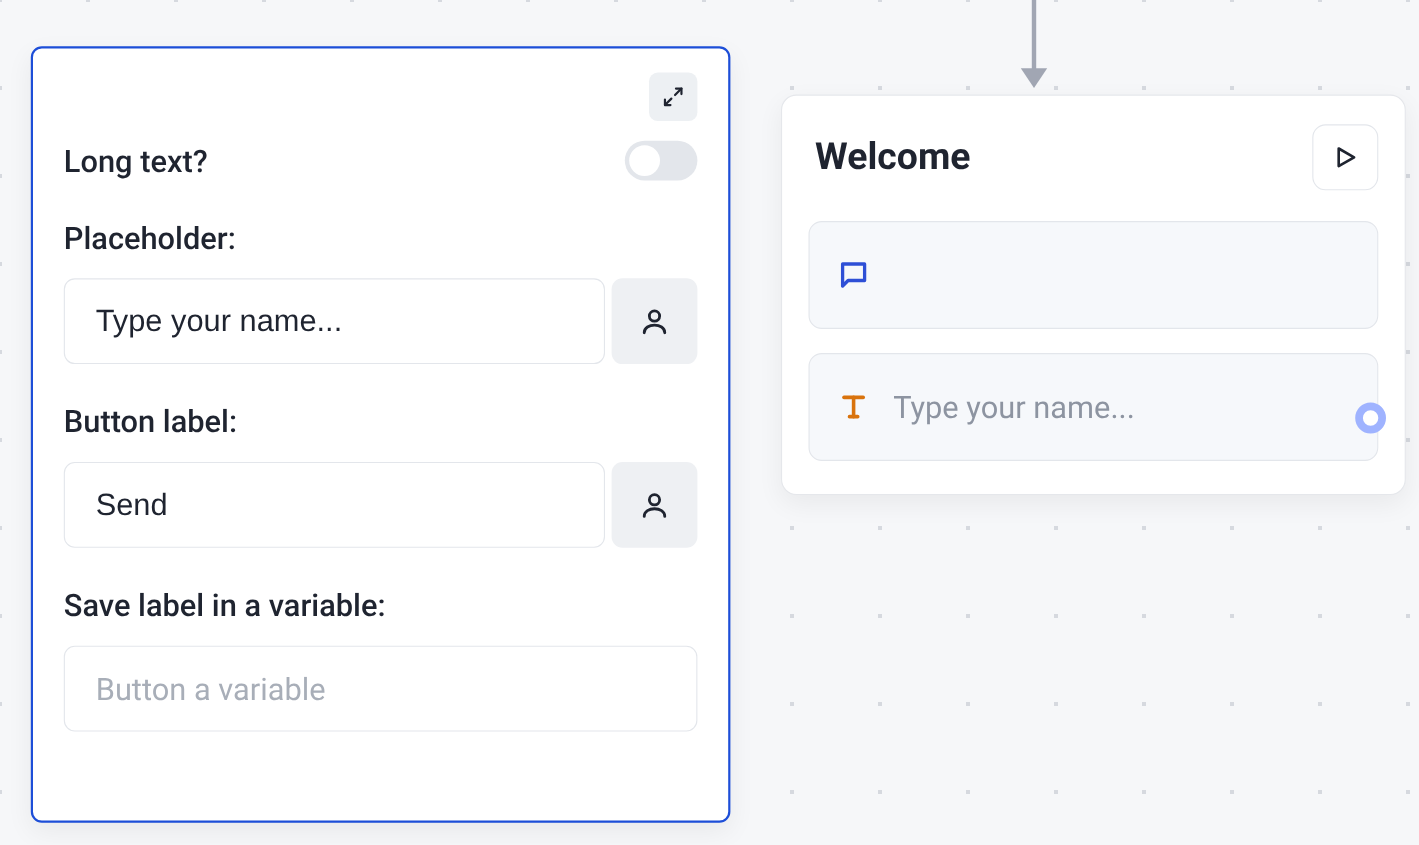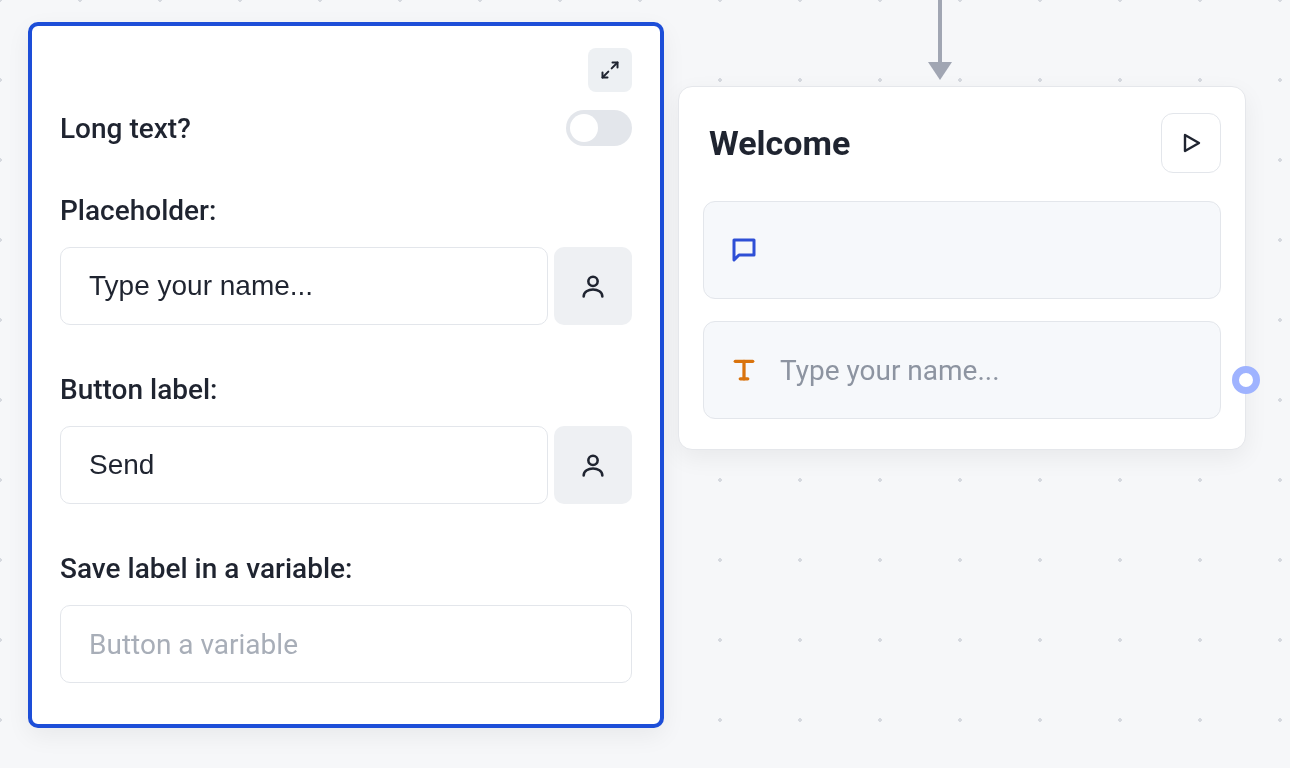--- a/index.html
+++ b/index.html
@@ -36,25 +36,25 @@
     width: 0; height: 0;
     border-left: 12px solid transparent;
     border-right: 12px solid transparent;
     border-top: 18px solid #a1a6b3;
   }
 
   
   .panel {
     position: absolute;
     left: 28px;
-    top: 22px;
+    top: 42px;
     width: 636px;
     height: 706px;
     background: #fff;
-    border: 4px solid #1d4ed8;
+    border: 2px solid #1d4ed8;
     border-radius: 10px;
     box-shadow: 0 8px 24px rgba(0,0,0,0.06);
     padding: 22px 28px 28px 28px;
   }
   .panel-top {
     display: flex;
     justify-content: flex-end;
     margin-bottom: 6px;
   }
   .expand-btn {
@@ -85,21 +85,21 @@
     cursor: pointer;
   }
   .toggle-knob {
     position: absolute;
     left: 4px; top: 4px;
     width: 28px; height: 28px;
     background: #fff;
     border-radius: 50%;
   }
 
-  .field-group { margin-top: 48px; }
+  .field-group { margin-top: 36px; }
   .field-label {
     font-size: 28px;
     font-weight: 500;
     color: #1f2430;
     margin-bottom: 20px;
   }
   .input-row {
     display: flex;
     gap: 0;
   }
@@ -134,21 +134,21 @@
     color: #a8aeb8;
     background: #fff;
     display: flex;
     align-items: center;
     cursor: pointer;
   }
 
   
   .node {
     position: absolute;
-    left: 678px;
+    left: 710px;
     top: 86px;
     width: 568px;
     background: #fff;
     border: 1px solid #e5e7eb;
     border-radius: 14px;
     box-shadow: 0 8px 24px rgba(0,0,0,0.06);
     padding: 26px 24px 30px 24px;
   }
   .node-header {
     display: flex;

